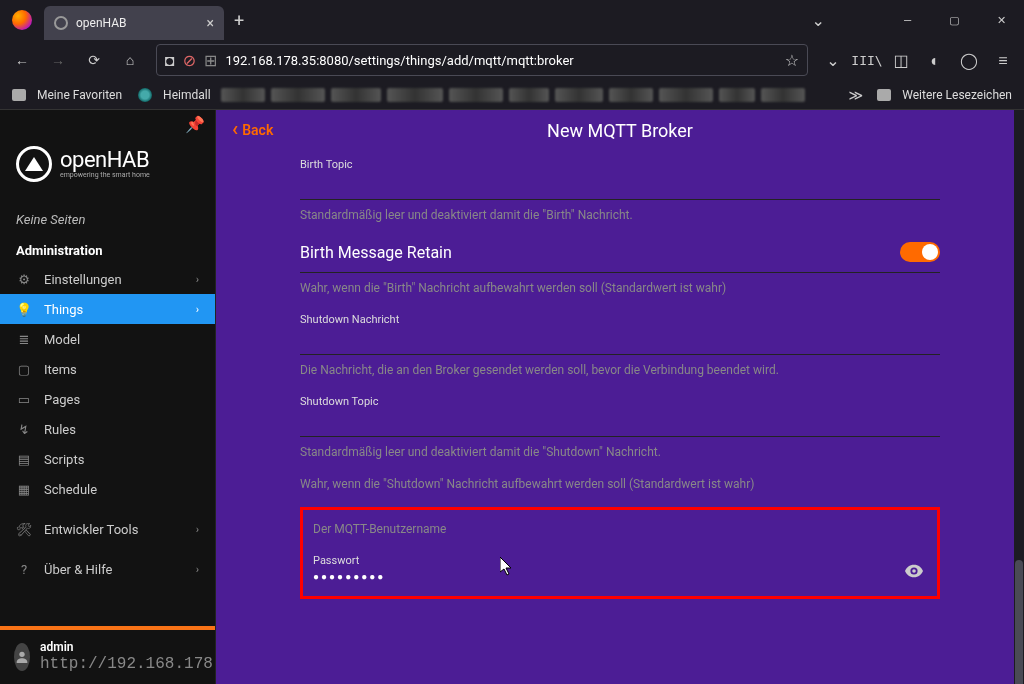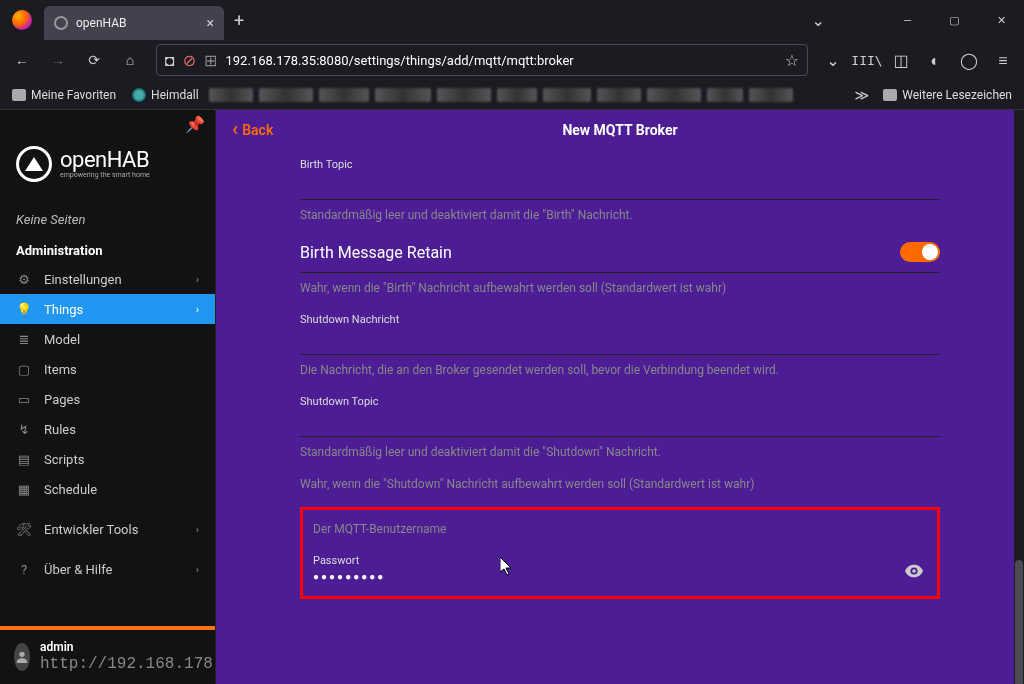--- a/index.html
+++ b/index.html
@@ -20,21 +20,21 @@
 
 .chrome-toolbar { height: 40px; background: #1c1b22; display: flex; align-items: center; padding: 0 6px; gap: 4px; }
 .nav-btn { width: 32px; height: 32px; display: flex; align-items: center; justify-content: center; color: #ccc; border-radius: 4px; }
 .nav-btn.disabled { color: #666; }
 .url-bar { flex: 1; background: #1c1b22; border: 1px solid #4a4a55; border-radius: 4px; height: 32px; display: flex; align-items: center; padding: 0 8px; gap: 8px; margin: 0 6px; }
 .url-text { color: #ccc; font-size: 13px; flex: 1; }
 .url-host { color: #fff; }
 .toolbar-icon { width: 30px; height: 30px; display: flex; align-items: center; justify-content: center; color: #ccc; }
 
 .bookmarks-bar { height: 30px; background: #1c1b22; display: flex; align-items: center; padding: 0 6px; gap: 4px; border-bottom: 1px solid #333; }
-.bookmark { display: flex; align-items: center; gap: 5px; padding: 3px 6px; font-size: 12px; color: #ddd; border-radius: 3px; }
+.bookmark { display: flex; align-items: center; gap: 11px; padding: 3px 6px; font-size: 12px; color: #ddd; border-radius: 3px; }
 .bookmark-icon { width: 14px; height: 14px; background: #555; border-radius: 2px; }
 .bm-heimdall { background: radial-gradient(circle, #4aa 40%, #166 70%); border-radius: 50%; }
 .bookmark-blur { flex:1; display:flex; gap:6px; }
 .bookmark-blur span { height: 14px; background: linear-gradient(90deg, #555, #333, #555); border-radius: 2px; filter: blur(1px); }
 .bm-more { color: #ccc; margin: 0 4px; font-size: 14px;}
 .bm-folder-icon { width: 14px; height: 12px; background: #aaa; border-radius: 2px; display: inline-block; position: relative; }
 
 
 .app { display: flex; height: 574px; background: #121212; }
 .sidebar { width: 216px; background: #121212; display: flex; flex-direction: column; border-right: 1px solid #232323; position: relative; }
@@ -61,21 +61,21 @@
 .sidebar-footer { margin-top: auto; padding: 10px 14px; display: flex; align-items: center; gap: 10px; border-top: 4px solid #f97316; }
 .avatar { width: 28px; height: 28px; background: #444; border-radius: 50%; display: flex; align-items: center; justify-content: center; }
 .footer-text { display: flex; flex-direction: column; line-height: 1.2; }
 .footer-name { font-size: 12px; color: #fff; font-weight: 600; }
 .footer-url { font-size: 16px; color: #888; font-family: Liberation Mono, monospace; }
 
 .main { flex: 1; display: flex; flex-direction: column; background: #4c1d95; position: relative; }
 .topbar { height: 40px; display: flex; align-items: center; padding: 0 16px; }
 .back-link { color: #ff6a00; font-size: 14px; display: flex; align-items: center; gap: 4px; font-weight: 600; }
 .back-link::before { content: "‹"; font-size: 20px; line-height: 0.5; position: relative; top:-2px;}
-.page-title { position: absolute; left: 50%; transform: translateX(-50%); font-size: 14px; color: #fff; font-weight: 700; }
+.page-title { position: absolute; left: 50%; transform: translateX(-50%); font-size: 18px; color: #fff; font-weight: 400; }
 
 .content { flex: 1; overflow-y: auto; padding: 0 0 0 0; }
 .form { max-width: 680px; margin: 0 auto; padding: 0 20px; }
 
 .field { border-bottom: 1px solid #232323; padding: 8px 0 6px; position: relative; }
 .field-label-sm { font-size: 11px; color: #ddd; margin-bottom: 2px; display:block;}
 .field-label-lg { font-size: 16px; color: #fff; padding: 8px 0; display:block;}
 .field-input { background: transparent; border: none; color: #fff; font-size: 14px; width: 100%; padding: 2px 0 4px; outline: none; }
 .field-help { font-size: 12px; color: #888; padding: 8px 0 10px; }
 .field-empty-space { height: 20px; }

